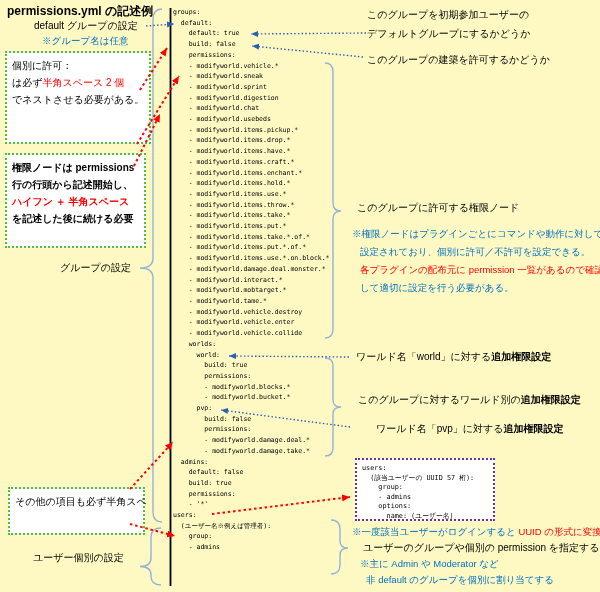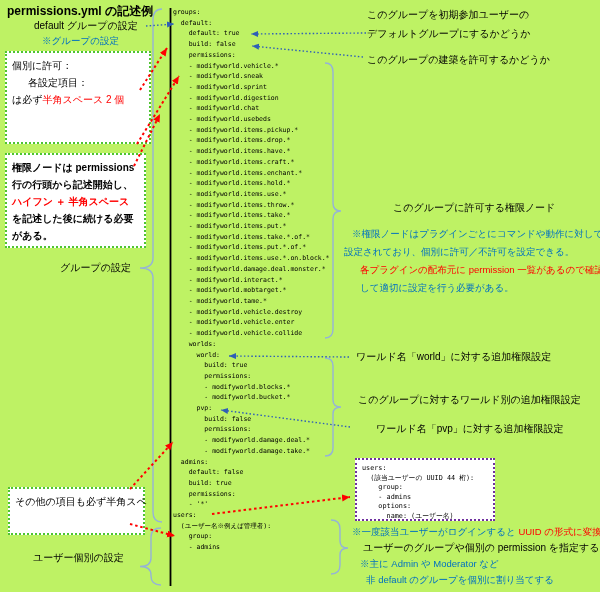--- a/index.html
+++ b/index.html
@@ -1,84 +1,83 @@
 <!DOCTYPE html>
 <html><head>
 <meta charset="utf-8">
 <style>
   html,body{margin:0;padding:0;background:#fff;}
-  .stage{position:relative;width:600px;height:592px;background:#bef264;overflow:hidden;
+  .stage{position:relative;width:600px;height:592px;background:#fef9c3;overflow:hidden;
          font-family:"Liberation Sans",sans-serif;color:#000;}
   .abs{position:absolute;}
   .t10{font-size:10px;line-height:13px;white-space:nowrap;}
   .t95{font-size:9.5px;line-height:12px;white-space:nowrap;}
   .title{font-size:12px;font-weight:bold;white-space:nowrap;}
   .blue{color:#0070c0;}
   .red{color:#ff0000;}
-  .b{font-weight:normal;}
+  .b{font-weight:bold;}
   .gbox{border:2px dotted #4ec431;background:#fff;box-sizing:border-box;
         font-size:10px;line-height:17px;padding:4px 4px 2px 5px;white-space:nowrap;}
   .pbox{border:2px dotted #7030a0;background:#fff;box-sizing:border-box;}
   .code{font-family:"DejaVu Sans Mono",monospace;font-size:6.5px;line-height:10.7px;
         white-space:pre;color:#000;}
   .code2{font-family:"DejaVu Sans Mono",monospace;font-size:6.8px;line-height:9.6px;
          white-space:pre;color:#000;padding:4px 0 0 5px;}
   .pl8{padding-left:8px;} .pl16{padding-left:16px;}
   svg.overlay{position:absolute;left:0;top:0;pointer-events:none;}
 </style>
 </head>
 <body>
 
 <div class="stage">
 
   <div class="abs title" style="left:7px;top:3px;">permissions.yml の記述例</div>
 
   <div class="abs t10" style="left:34px;top:19px;">default グループの設定</div>
-  <div class="abs t95 blue" style="left:42px;top:35px;">※グループの設定</div>
+  <div class="abs t95 blue" style="left:42px;top:35px;">※グループ名は任意</div>
 
   <div class="abs gbox" style="left:5px;top:51px;width:146px;height:93px;">
     <div>個別に許可：</div>
-    <div class="pl16">各設定項目：</div>
     <div><span>は必ず</span><span class="red">半角スペース 2 個</span></div>
+    <div>でネストさせる必要がある。</div>
   </div>
 
   <div class="abs gbox" style="left:5px;top:153px;width:141px;height:95px;font-weight:bold;">
     <div>権限ノードは permissions</div>
     <div>行の行頭から記述開始し、</div>
     <div class="red">ハイフン ＋ 半角スペース</div>
     <div>を記述した後に続ける必要</div>
-    <div>がある。</div>
   </div>
 
   <div class="abs t10" style="left:60px;top:261px;">グループの設定</div>
 
   <div class="abs gbox" style="left:8px;top:487px;width:137px;height:48px;">
     <div>その他の項目も必ず半角スペ</div>
   </div>
 
   <div class="abs t10" style="left:33px;top:551px;">ユーザー個別の設定</div>
 
   <div class="abs code" style="left:173px;top:7px;"><div>groups:</div><div>  default:</div><div>    default: true</div><div>    build: false</div><div>    permissions:</div><div>    - modifyworld.vehicle.*</div><div>    - modifyworld.sneak</div><div>    - modifyworld.sprint</div><div>    - modifyworld.digestion</div><div>    - modifyworld.chat</div><div>    - modifyworld.usebeds</div><div>    - modifyworld.items.pickup.*</div><div>    - modifyworld.items.drop.*</div><div>    - modifyworld.items.have.*</div><div>    - modifyworld.items.craft.*</div><div>    - modifyworld.items.enchant.*</div><div>    - modifyworld.items.hold.*</div><div>    - modifyworld.items.use.*</div><div>    - modifyworld.items.throw.*</div><div>    - modifyworld.items.take.*</div><div>    - modifyworld.items.put.*</div><div>    - modifyworld.items.take.*.of.*</div><div>    - modifyworld.items.put.*.of.*</div><div>    - modifyworld.items.use.*.on.block.*</div><div>    - modifyworld.damage.deal.monster.*</div><div>    - modifyworld.interact.*</div><div>    - modifyworld.mobtarget.*</div><div>    - modifyworld.tame.*</div><div>    - modifyworld.vehicle.destroy</div><div>    - modifyworld.vehicle.enter</div><div>    - modifyworld.vehicle.collide</div><div>    worlds:</div><div>      world:</div><div>        build: true</div><div>        permissions:</div><div>        - modifyworld.blocks.*</div><div>        - modifyworld.bucket.*</div><div>      pvp:</div><div>        build: false</div><div>        permissions:</div><div>        - modifyworld.damage.deal.*</div><div>        - modifyworld.damage.take.*</div><div>  admins:</div><div>    default: false</div><div>    build: true</div><div>    permissions:</div><div>    - '*'</div><div>users:</div><div>  (ユーザー名※例えば管理者):</div><div>    group:</div><div>    - admins</div></div>
 
   <div class="abs t10" style="left:367px;top:8px;">このグループを初期参加ユーザーの</div>
   <div class="abs t10" style="left:367px;top:27px;">デフォルトグループにするかどうか</div>
   <div class="abs t10" style="left:367px;top:53px;">このグループの建築を許可するかどうか</div>
 
-  <div class="abs t10" style="left:357px;top:201px;margin-left:36px;">このグループに許可する権限ノード</div>
+  <div class="abs t10" style="left:357px;top:201px;">このグループに許可する権限ノード</div>
   <div class="abs t95 blue" style="left:352px;top:228px;">※権限ノードはプラグインごとにコマンドや動作に対して</div>
-  <div class="abs t95 blue" style="left:344px;top:246px;">設定されており、個別に許可／不許可を設定できる。</div>
+  <div class="abs t95 blue" style="left:360px;top:246px;">設定されており、個別に許可／不許可を設定できる。</div>
   <div class="abs t95 red" style="left:360px;top:264px;">各プラグインの配布元に permission 一覧があるので確認</div>
   <div class="abs t95 blue" style="left:360px;top:282px;">して適切に設定を行う必要がある。</div>
 
   <div class="abs t10" style="left:356px;top:350px;"><span>ワールド名「world」に対する</span><span class="b">追加権限設定</span></div>
   <div class="abs t10" style="left:358px;top:393px;"><span>このグループに対するワールド別の</span><span class="b">追加権限設定</span></div>
   <div class="abs t10" style="left:376px;top:422px;"><span>ワールド名「pvp」に対する</span><span class="b">追加権限設定</span></div>
 
   <div class="abs pbox" style="left:355px;top:458px;width:140px;height:63px;">
-    <div class="code2"><div>users:</div><div>  (該当ユーザーの UUID 44 桁):</div><div>    group:</div><div>    - admins</div><div>    options:</div><div>      name: (ユーザー名)</div></div>
+    <div class="code2"><div>users:</div><div>  (該当ユーザーの UUID 57 桁):</div><div>    group:</div><div>    - admins</div><div>    options:</div><div>      name: (ユーザー名)</div></div>
   </div>
 
   <div class="abs t95" style="left:352px;top:526px;"><span class="blue">※一度該当ユーザーがログインすると </span><span class="red">UUID の形式に変換される</span></div>
   <div class="abs t95" style="left:363px;top:542px;font-size:10px;">ユーザーのグループや個別の permission を指定する</div>
   <div class="abs t95 blue" style="left:360px;top:558px;">※主に Admin や Moderator など</div>
   <div class="abs t95 blue" style="left:366px;top:574px;">非 default のグループを個別に割り当てする</div>
 
   <svg class="overlay" width="600" height="592" viewBox="0 0 600 592">
     <defs>
       <marker id="mb" markerWidth="8" markerHeight="8" refX="7" refY="3" orient="auto" markerUnits="userSpaceOnUse">

